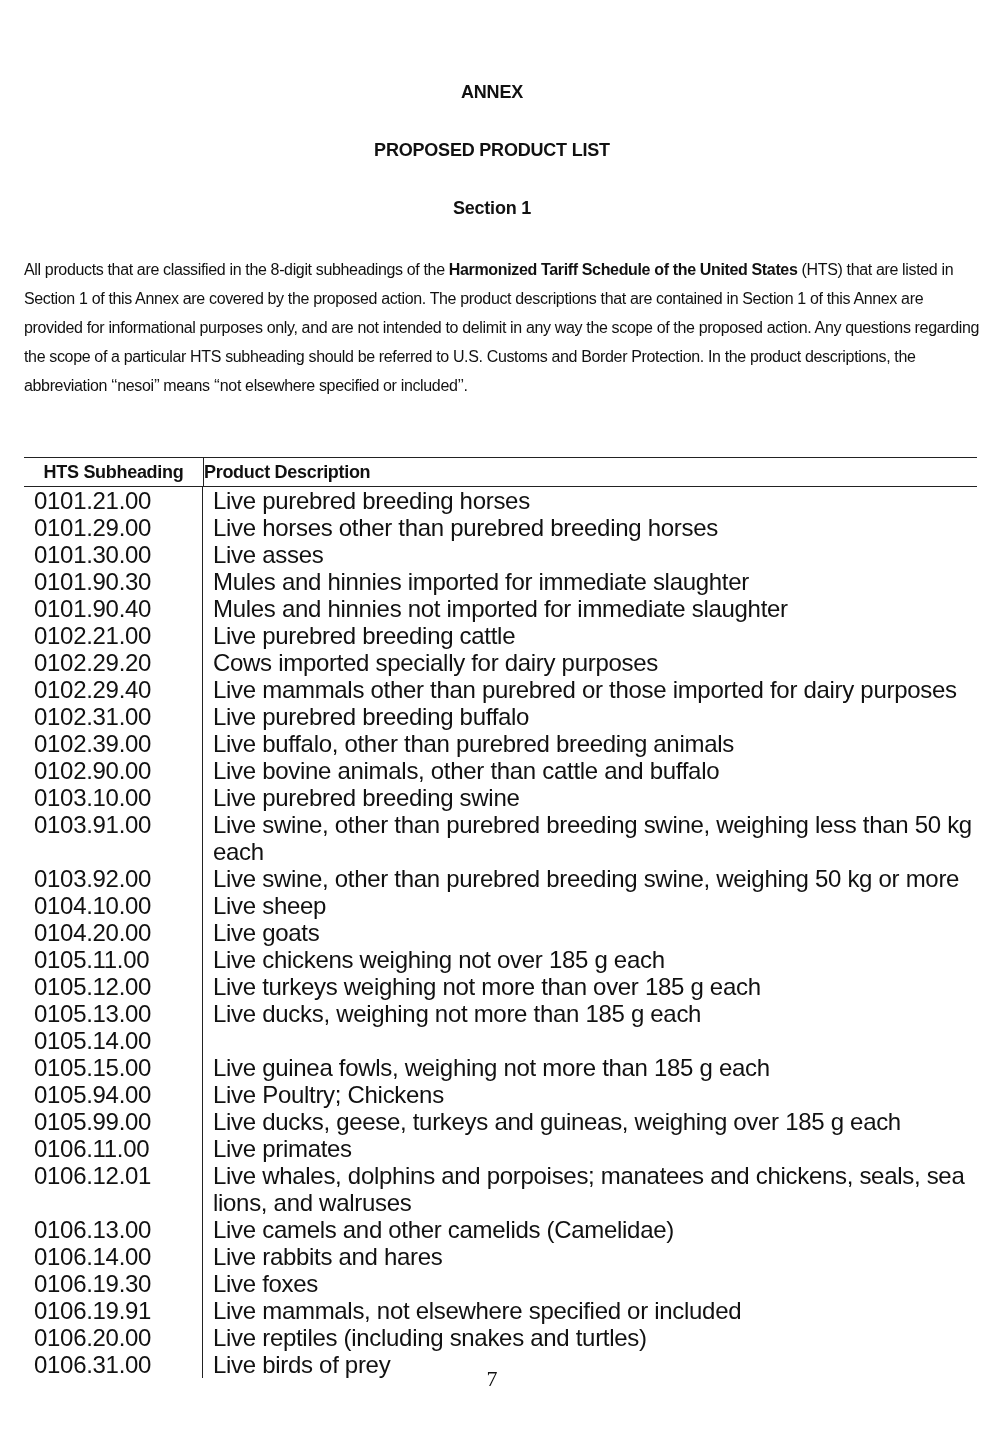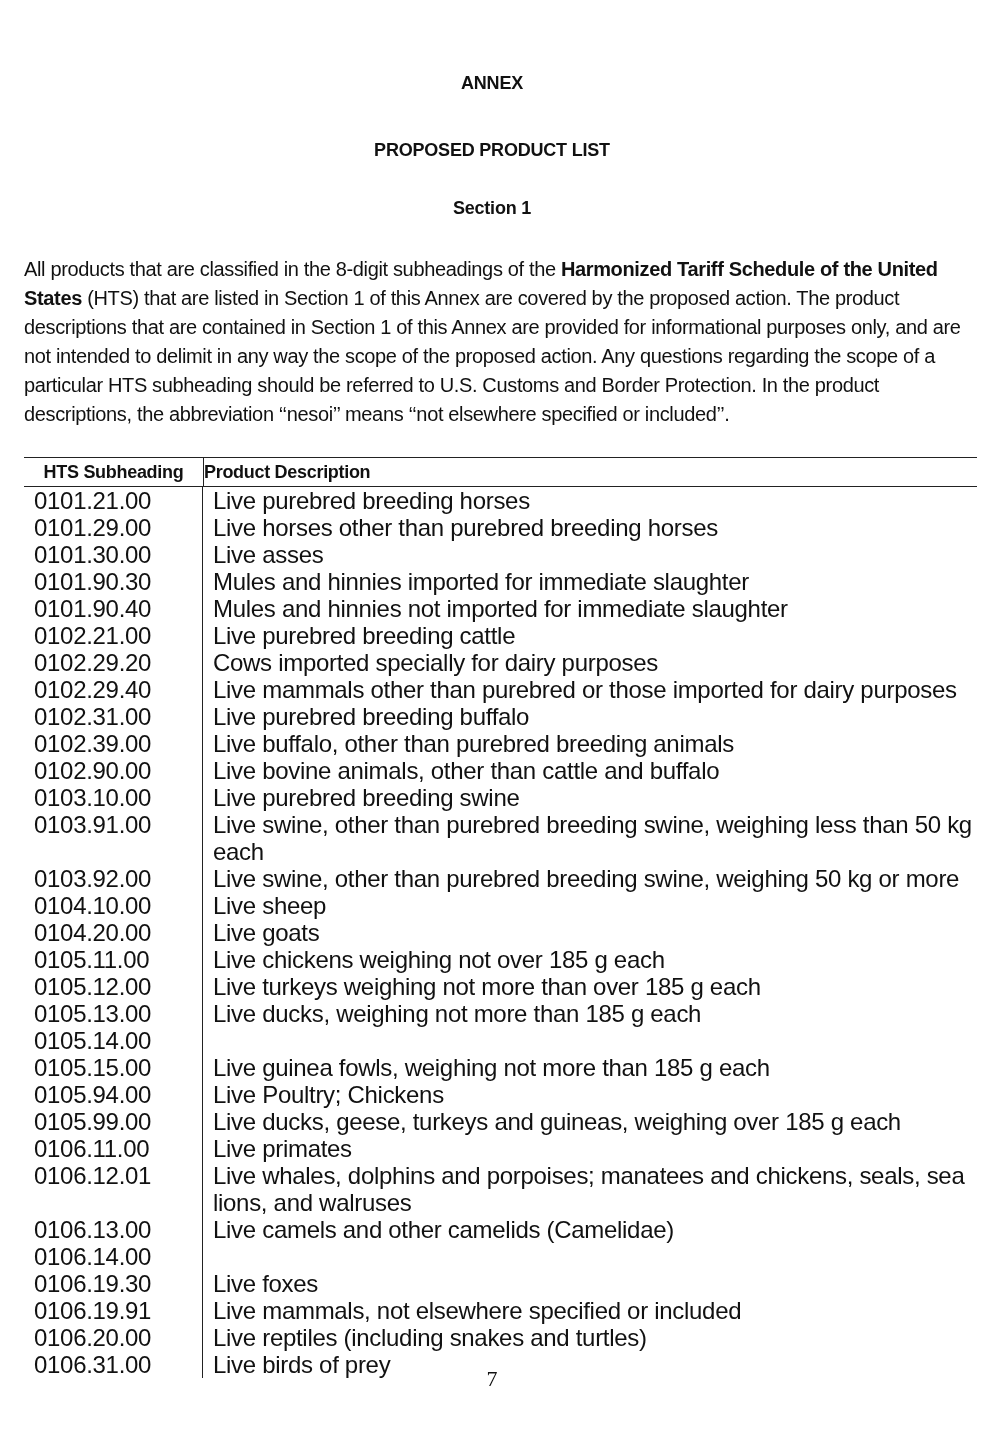--- a/index.html
+++ b/index.html
@@ -5,26 +5,26 @@
   html, body { margin: 0; padding: 0; background: #ffffff; }
   body {
     width: 1000px; height: 1455px; position: relative; overflow: hidden;
     font-family: "Liberation Sans", sans-serif; color: #111111;
   }
   .page { position: absolute; left: 0; top: 0; width: 1000px; height: 1455px; }
   .heading {
     position: absolute; left: 0; width: 984px; text-align: center;
     font-weight: bold; font-size: 18px; letter-spacing: -0.2px;
   }
-  #h-annex { top: 73px; }
+  #h-annex { top: 82px; }
   #h-list { top: 140px; }
   #h-section { top: 198px; }
   .intro {
     position: absolute; left: 24px; top: 255px; width: 960px;
-    font-size: 20px; line-height: 29px; letter-spacing: -0.35px;
+    font-size: 16px; line-height: 29px; letter-spacing: -0.35px;
   }
   .intro b { font-weight: bold; }
   .table {
     position: absolute; left: 24px; top: 457px; width: 953px;
     border-top: 1.3px solid #222;
   }
   .thead {
     display: flex; height: 28px; border-bottom: 1.3px solid #222;
     font-weight: bold; font-size: 18px; letter-spacing: -0.3px;
   }
@@ -153,20 +153,21 @@
         <div class="row">
           <div class="c1">0106.12.01</div>
           <div class="c2">Live whales, dolphins and porpoises; manatees and chickens, seals, sea lions, and walruses</div>
         </div>
         <div class="row">
           <div class="c1">0106.13.00</div>
           <div class="c2">Live camels and other camelids (Camelidae)</div>
         </div>
         <div class="row">
           <div class="c1">0106.14.00</div>
+          <div class="c2">Live rabbits and hares</div>
         </div>
         <div class="row">
           <div class="c1">0106.19.30</div>
           <div class="c2">Live foxes</div>
         </div>
         <div class="row">
           <div class="c1">0106.19.91</div>
           <div class="c2">Live mammals, not elsewhere specified or included</div>
         </div>
         <div class="row">

